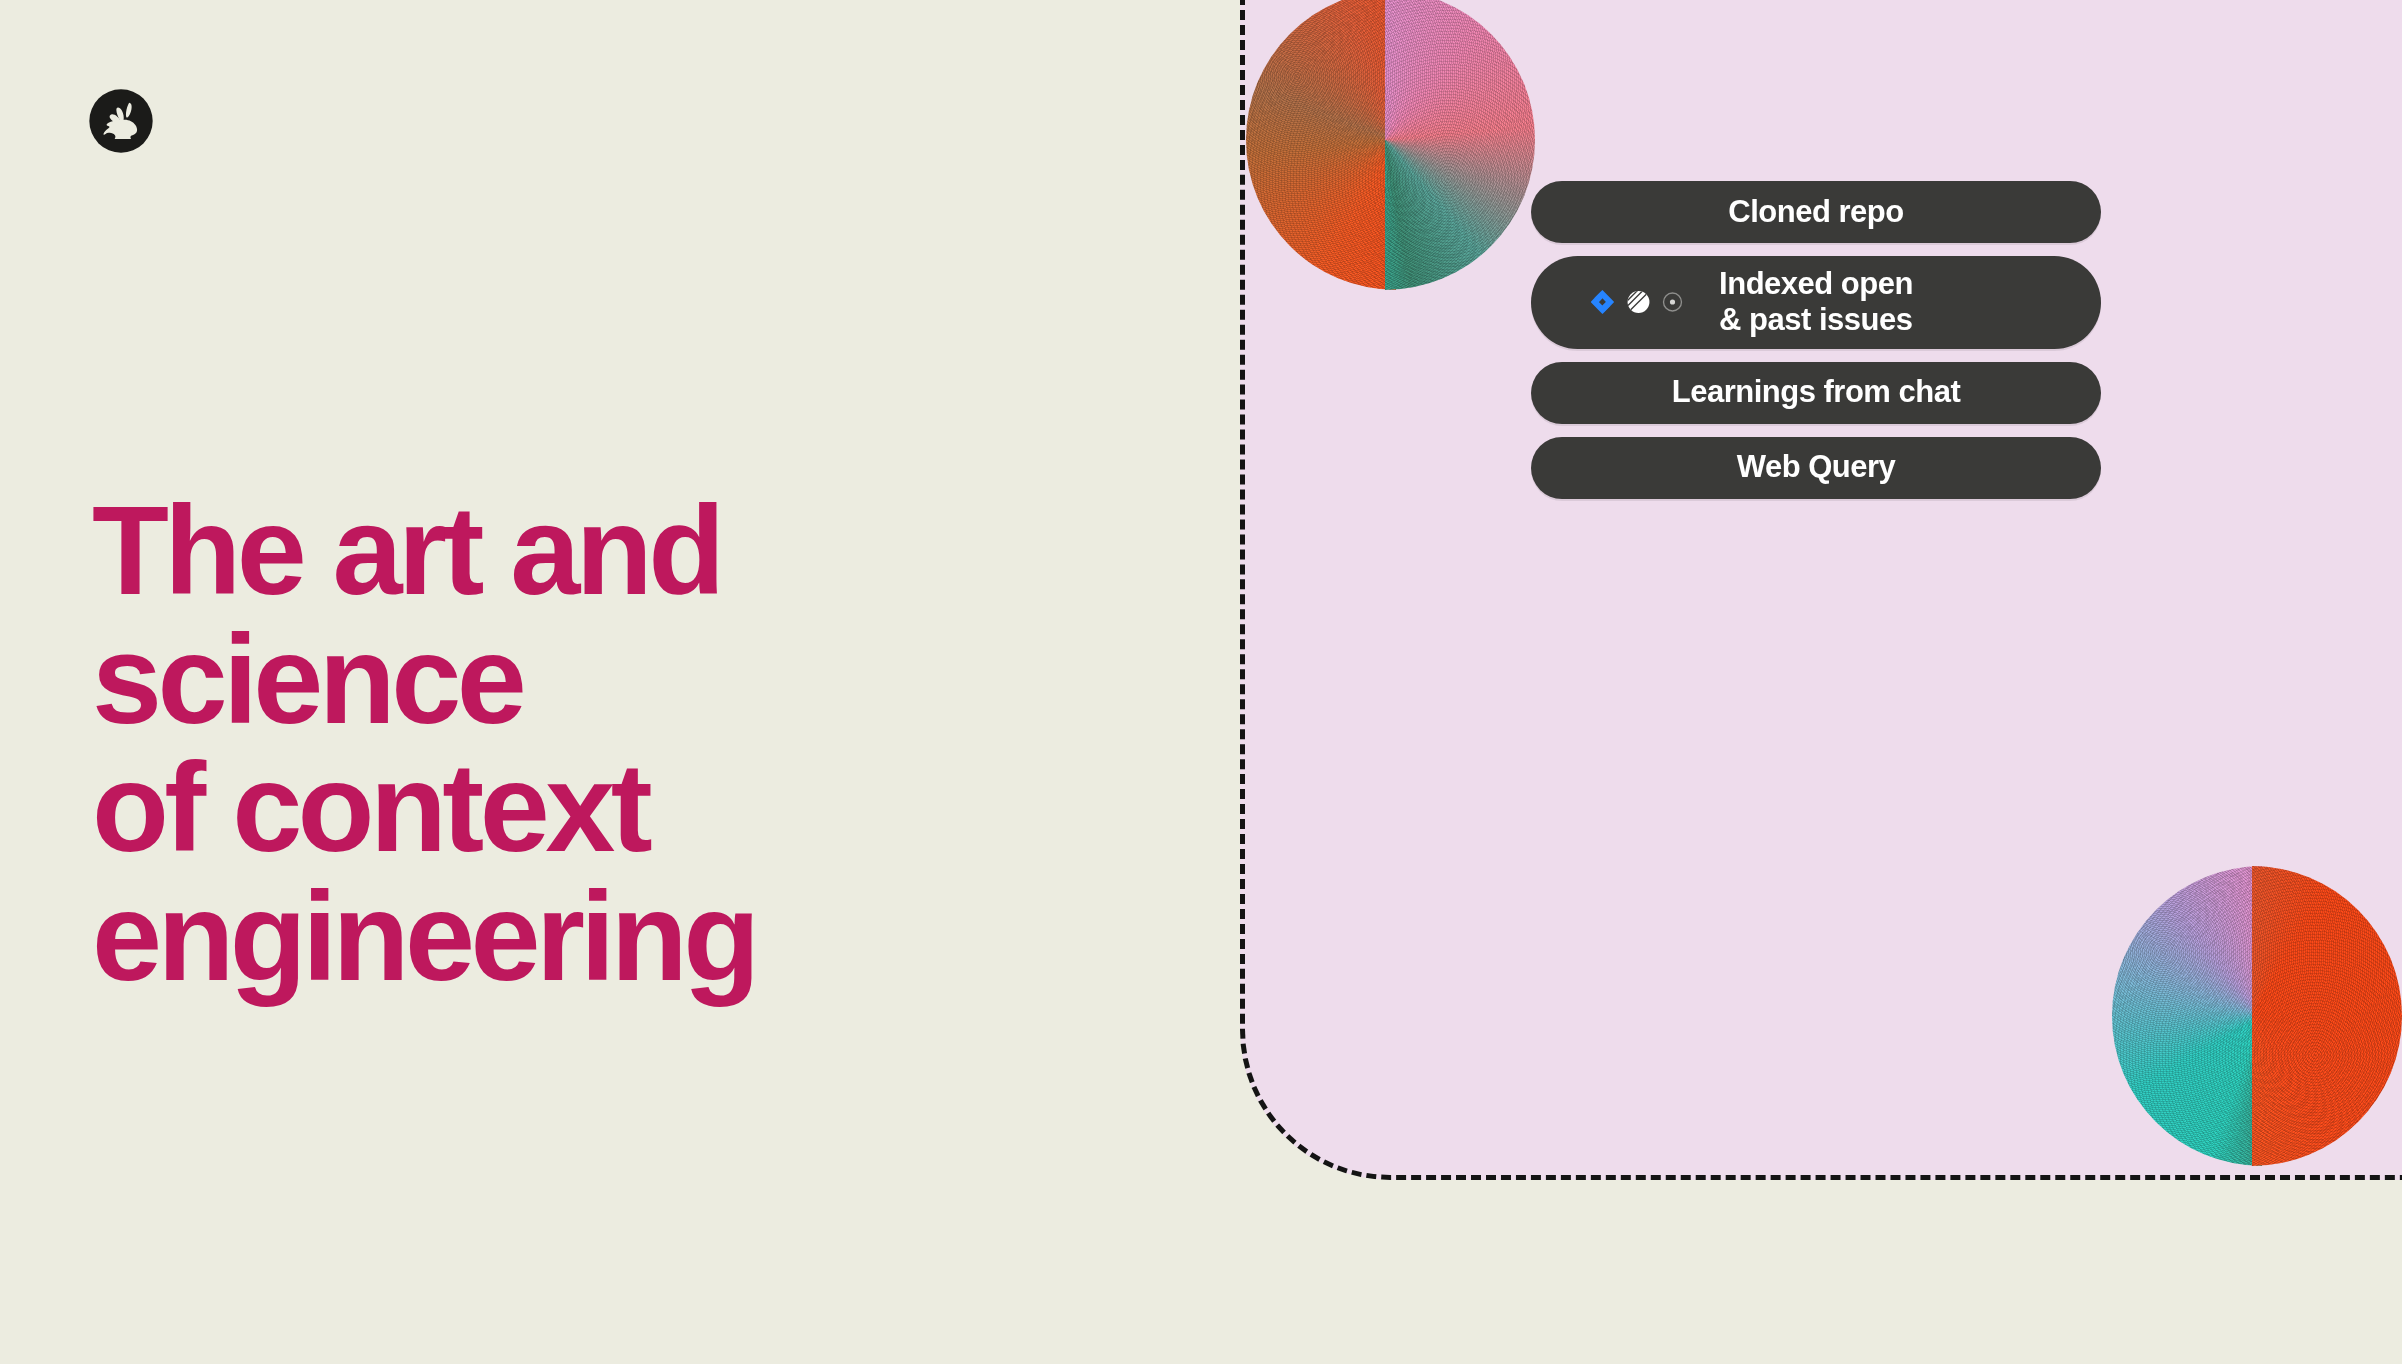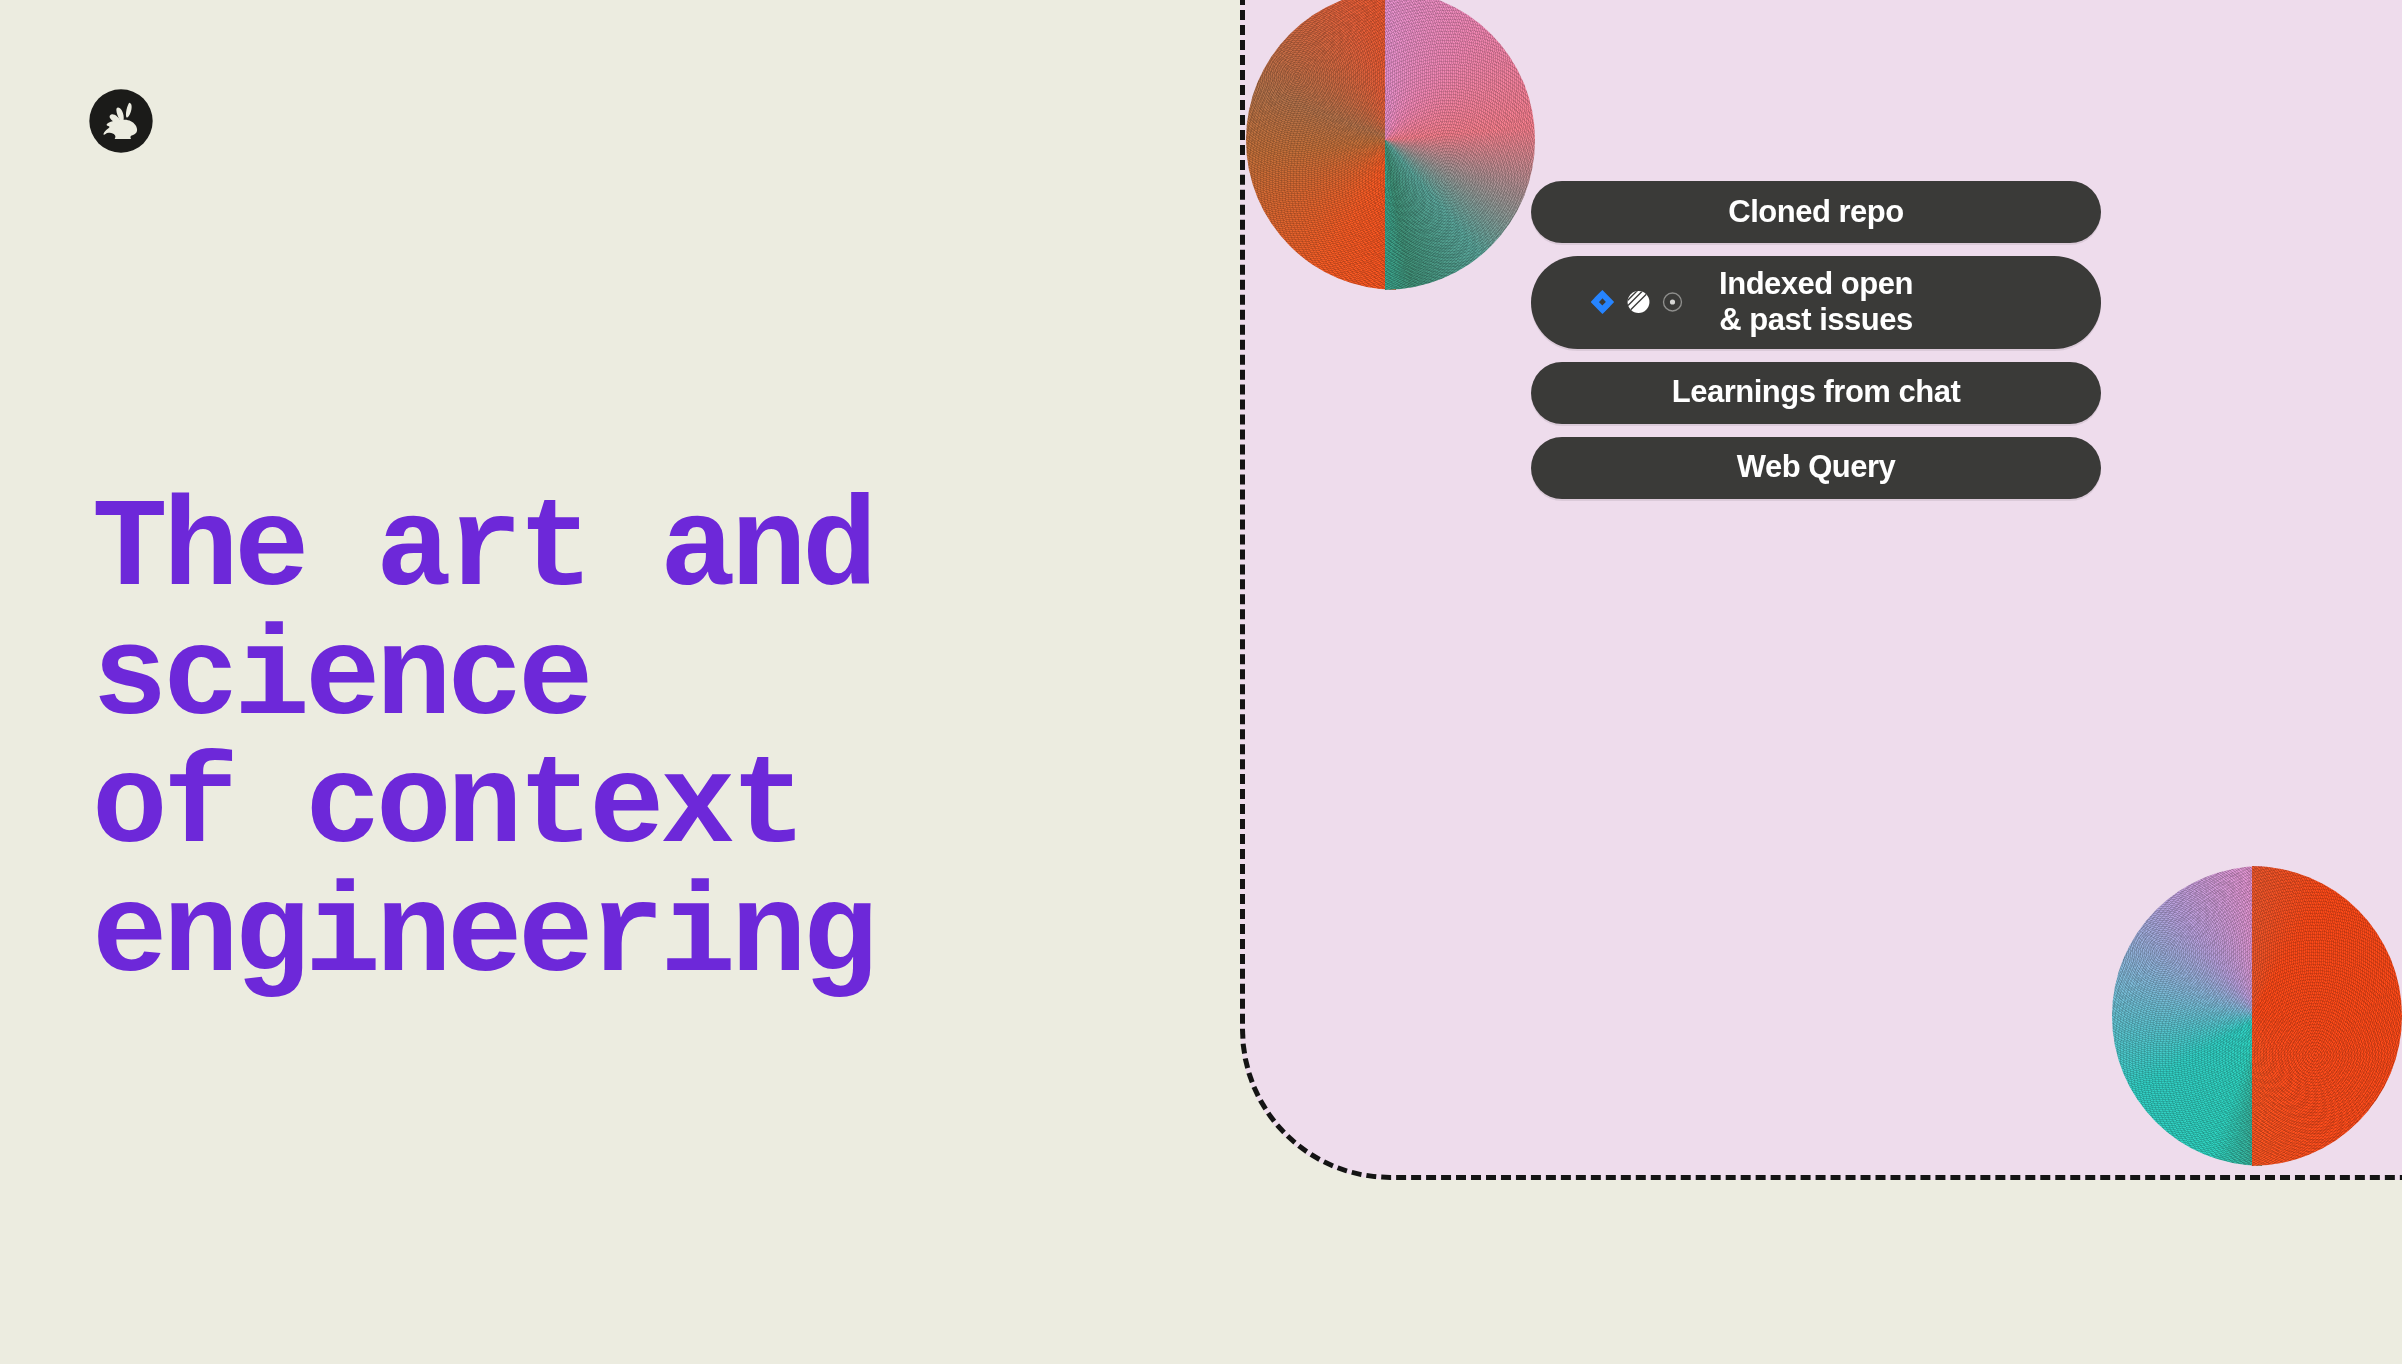--- a/index.html
+++ b/index.html
@@ -32,26 +32,26 @@
     height: 66px;
   }
 
   
   #headline {
     position: absolute;
     left: 92px;
     top: 487px;
     width: 1080px;
     margin: 0;
-    font-family: Liberation Mono, monospace;
+    font-family: Liberation Sans, sans-serif;
     font-weight: 700;
     font-size: 126px;
     line-height: 1.02;
     letter-spacing: -4.6px;
-    color: #6d28d9;
+    color: #be185d;
     white-space: pre-line;
   }
 
   
   #pink-panel {
     position: absolute;
     left: 1240px;
     top: -220px;
     width: 1400px;
     height: 1400px;
@@ -145,21 +145,21 @@
   .pill {
     position: relative;
     background: #3a3a38;
     border-radius: 999px;
     color: #ffffff;
     font-family: "Liberation Sans", sans-serif;
     font-weight: 700;
     font-size: 31px;
     letter-spacing: -0.5px;
     line-height: 1.17;
-    text-align: center;
+    text-align: left;
     display: flex;
     align-items: center;
     justify-content: center;
     min-height: 62px;
     padding: 10px 22px;
     box-sizing: border-box;
     box-shadow: 0 2px 0 rgba(0,0,0,.08);
   }
   .pill.two-line { min-height: 84px; }
   .pill-label { display: block; white-space: pre-line; }

